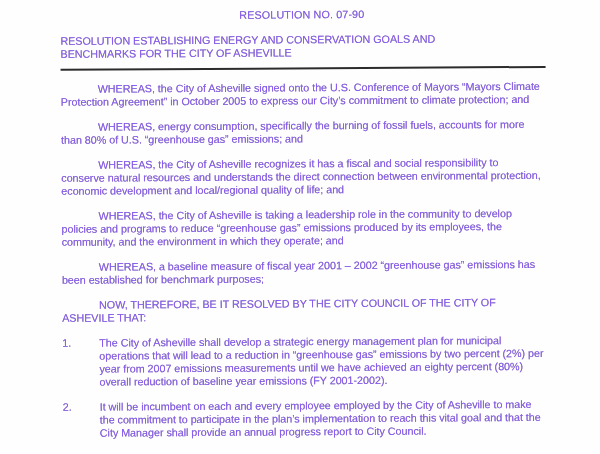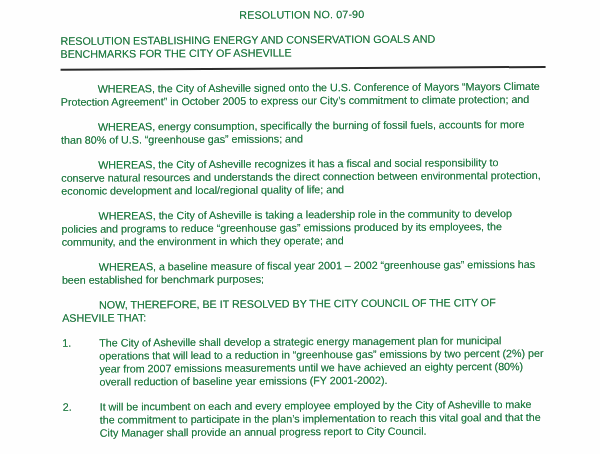--- a/index.html
+++ b/index.html
@@ -8,21 +8,21 @@
     background: #ffffff;
   }
   .page {
     position: relative;
     width: 600px;
     height: 454px;
     margin: 0 auto;
     background: #fefefe;
     overflow: hidden;
     font-family: "Liberation Sans", sans-serif;
-    color: #15803d;
+    color: #8b5cf6;
   }
   .content {
     box-sizing: border-box;
     padding: 10px 55px 0 62px;
     transform: rotate(-0.35deg);
     transform-origin: 40px 300px;
     text-shadow: 0 0 0.5px rgba(56,56,56,0.55);
   }
   .title {
     font-size: 10.8px;

